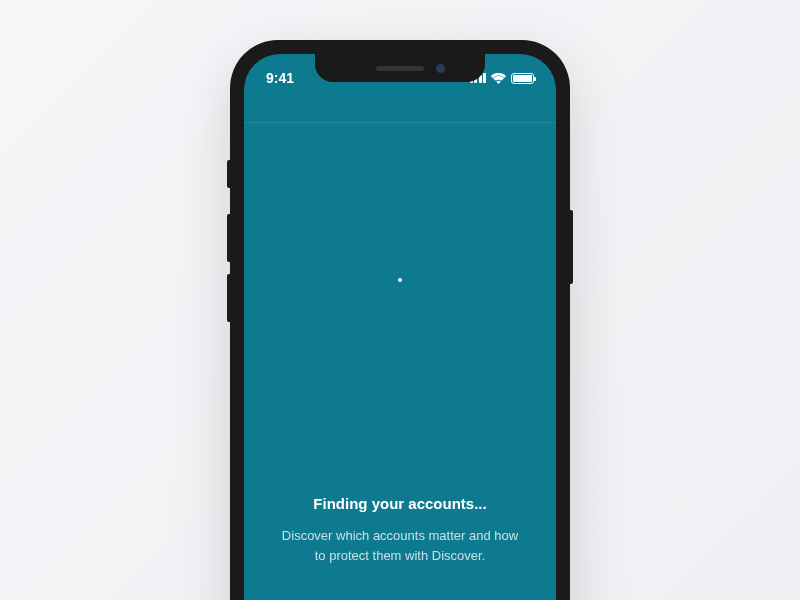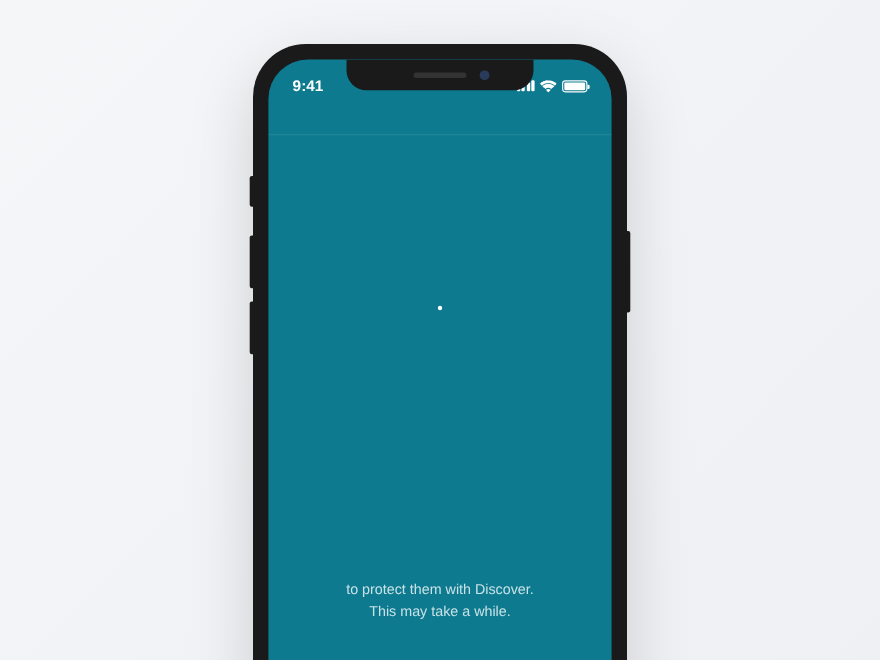--- a/index.html
+++ b/index.html
@@ -225,21 +225,21 @@
         </div>
       </div>
     </div>
 
     <div class="header-divider"></div>
 
     <div class="content">
       <div class="loading-dot"></div>
 
       <div class="text-block">
+        <div class="title">Finding your accounts...</div>
         <div class="subtitle">
-          <br>
+          <span>Discover which accounts matter and how</span><br>
           <span>to protect them with Discover.</span><br>
-          <span>This may take a while.</span>
         </div>
       </div>
     </div>
   </div>
 </div>
 
 </body></html>

